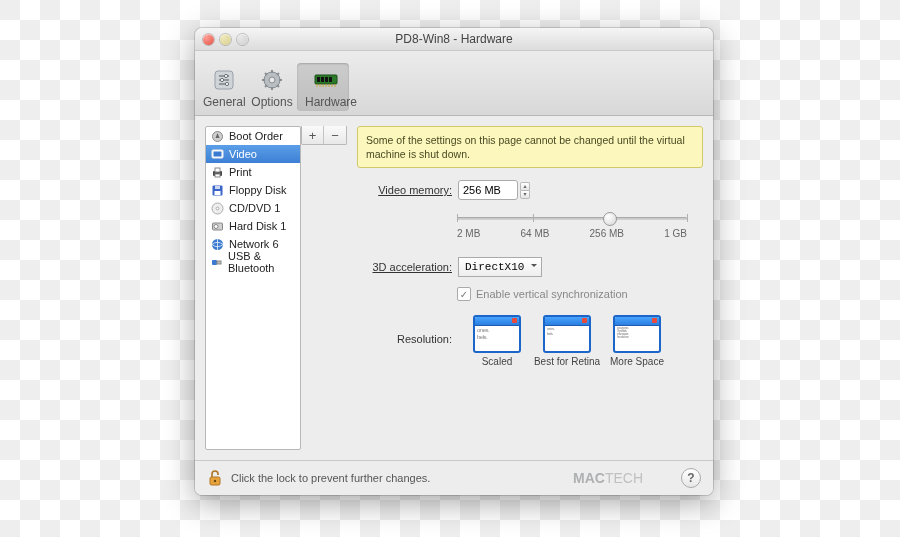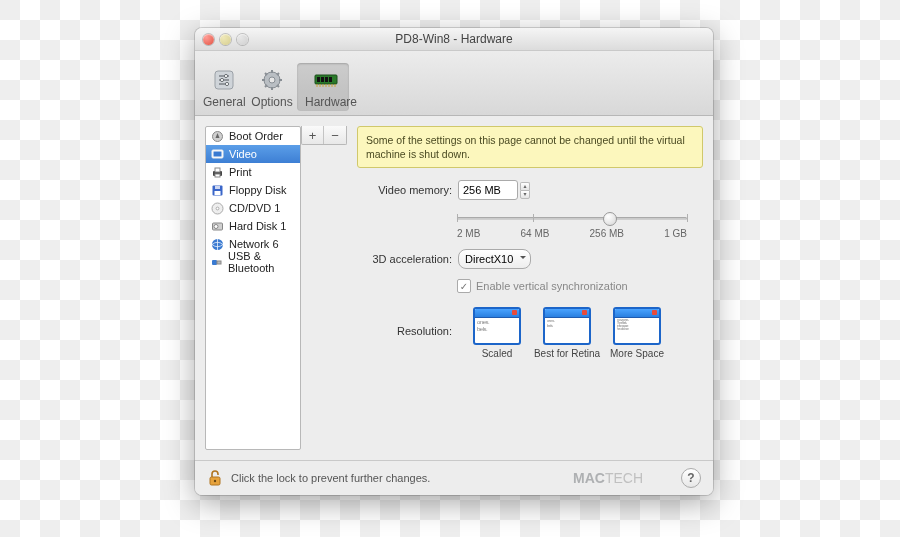--- a/index.html
+++ b/index.html
@@ -145,20 +145,21 @@
   .row {
     display:flex;
     align-items:center;
     margin-bottom:10px;
   }
   .row .lab {
     width: 95px;
     text-align:right;
     padding-right:6px;
     color:#333;
+    text-decoration:underline;
   }
   .stepper {
     display:flex;
     align-items:center;
     gap:2px;
   }
   .stepper input {
     width:50px; height:18px;
     border:1px solid #aaa; border-radius:3px;
     font-size:11px; padding:0 4px;
@@ -171,21 +172,21 @@
     height:7px; font-size:6px; line-height:1;
     text-align:center; color:#666; cursor:pointer;
     border:1px solid #bbb; background:linear-gradient(#fff,#e4e4e4);
   }
   .step-btns div:first-child { border-radius:2px 2px 0 0; border-bottom:none; }
   .step-btns div:last-child { border-radius:0 0 2px 2px; }
 
   .slider-wrap {
     margin-left:100px;
     width: 230px;
-    margin-bottom:10px;
+    margin-bottom:18px;
   }
   .slider-track {
     position:relative; height:16px;
   }
   .slider-line {
     position:absolute; left:0; right:0; top:7px; height:3px;
     background:#cfcfcf;
     border-radius:2px;
     box-shadow: inset 0 1px 1px rgba(0,0,0,0.2);
   }
@@ -193,24 +194,25 @@
   .thumb {
     position:absolute; top:2px; width:12px; height:12px; border-radius:50%;
     background: radial-gradient(circle at 35% 30%,#fff,#d6d6d6);
     border:1px solid #999;
     margin-left:-6px;
     cursor:pointer;
   }
   .slider-labels { display:flex; justify-content:space-between; font-size:10px; color:#666; margin-top:2px; }
 
   select.combo {
-    font-size:11px; height:20px; border:1px solid #aaa; border-radius:8px;
+    font-size:11px; height:20px; border:1px solid #aaa; border-radius:0;
     background:linear-gradient(#fff,#eee); padding:0 16px 0 6px;
     appearance:none;
     background-image: linear-gradient(#fff,#eee);
+    font-family: Liberation Mono, monospace;
   }
   .sel-wrap { position:relative; display:inline-block; }
   .sel-wrap::after {
     content:""; position:absolute; right:5px; top:50%; transform:translateY(-50%);
     border:3px solid transparent; border-top-color:#555;
   }
 
   .chk-row {
     margin-left: 100px;
     display:flex; align-items:center; gap:5px;

